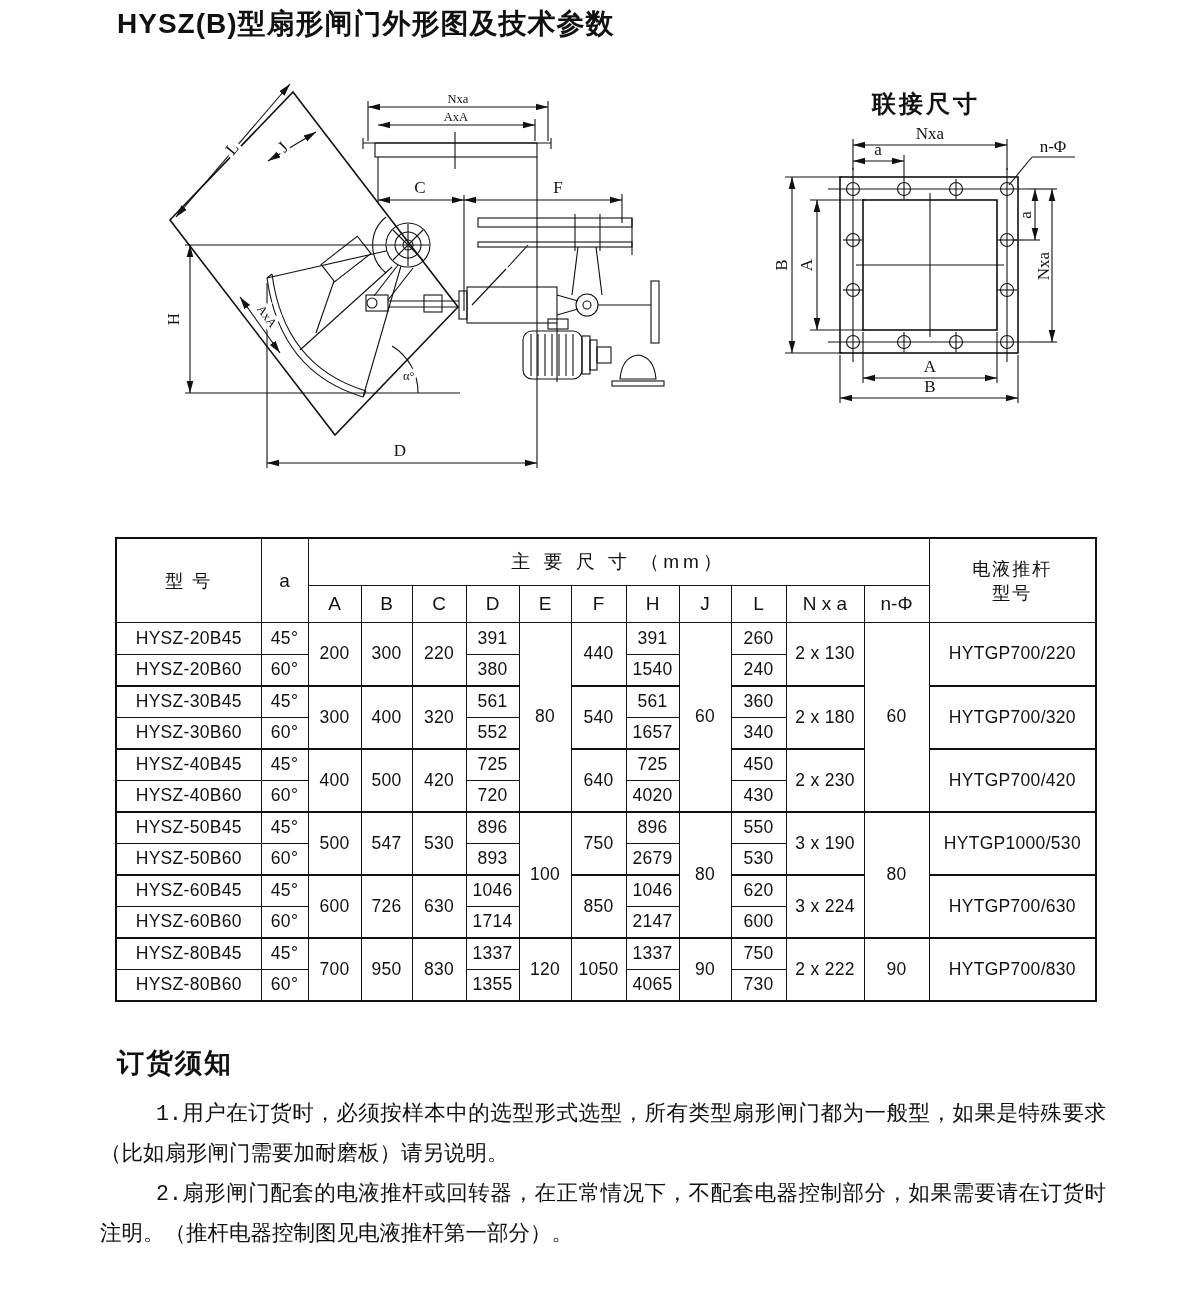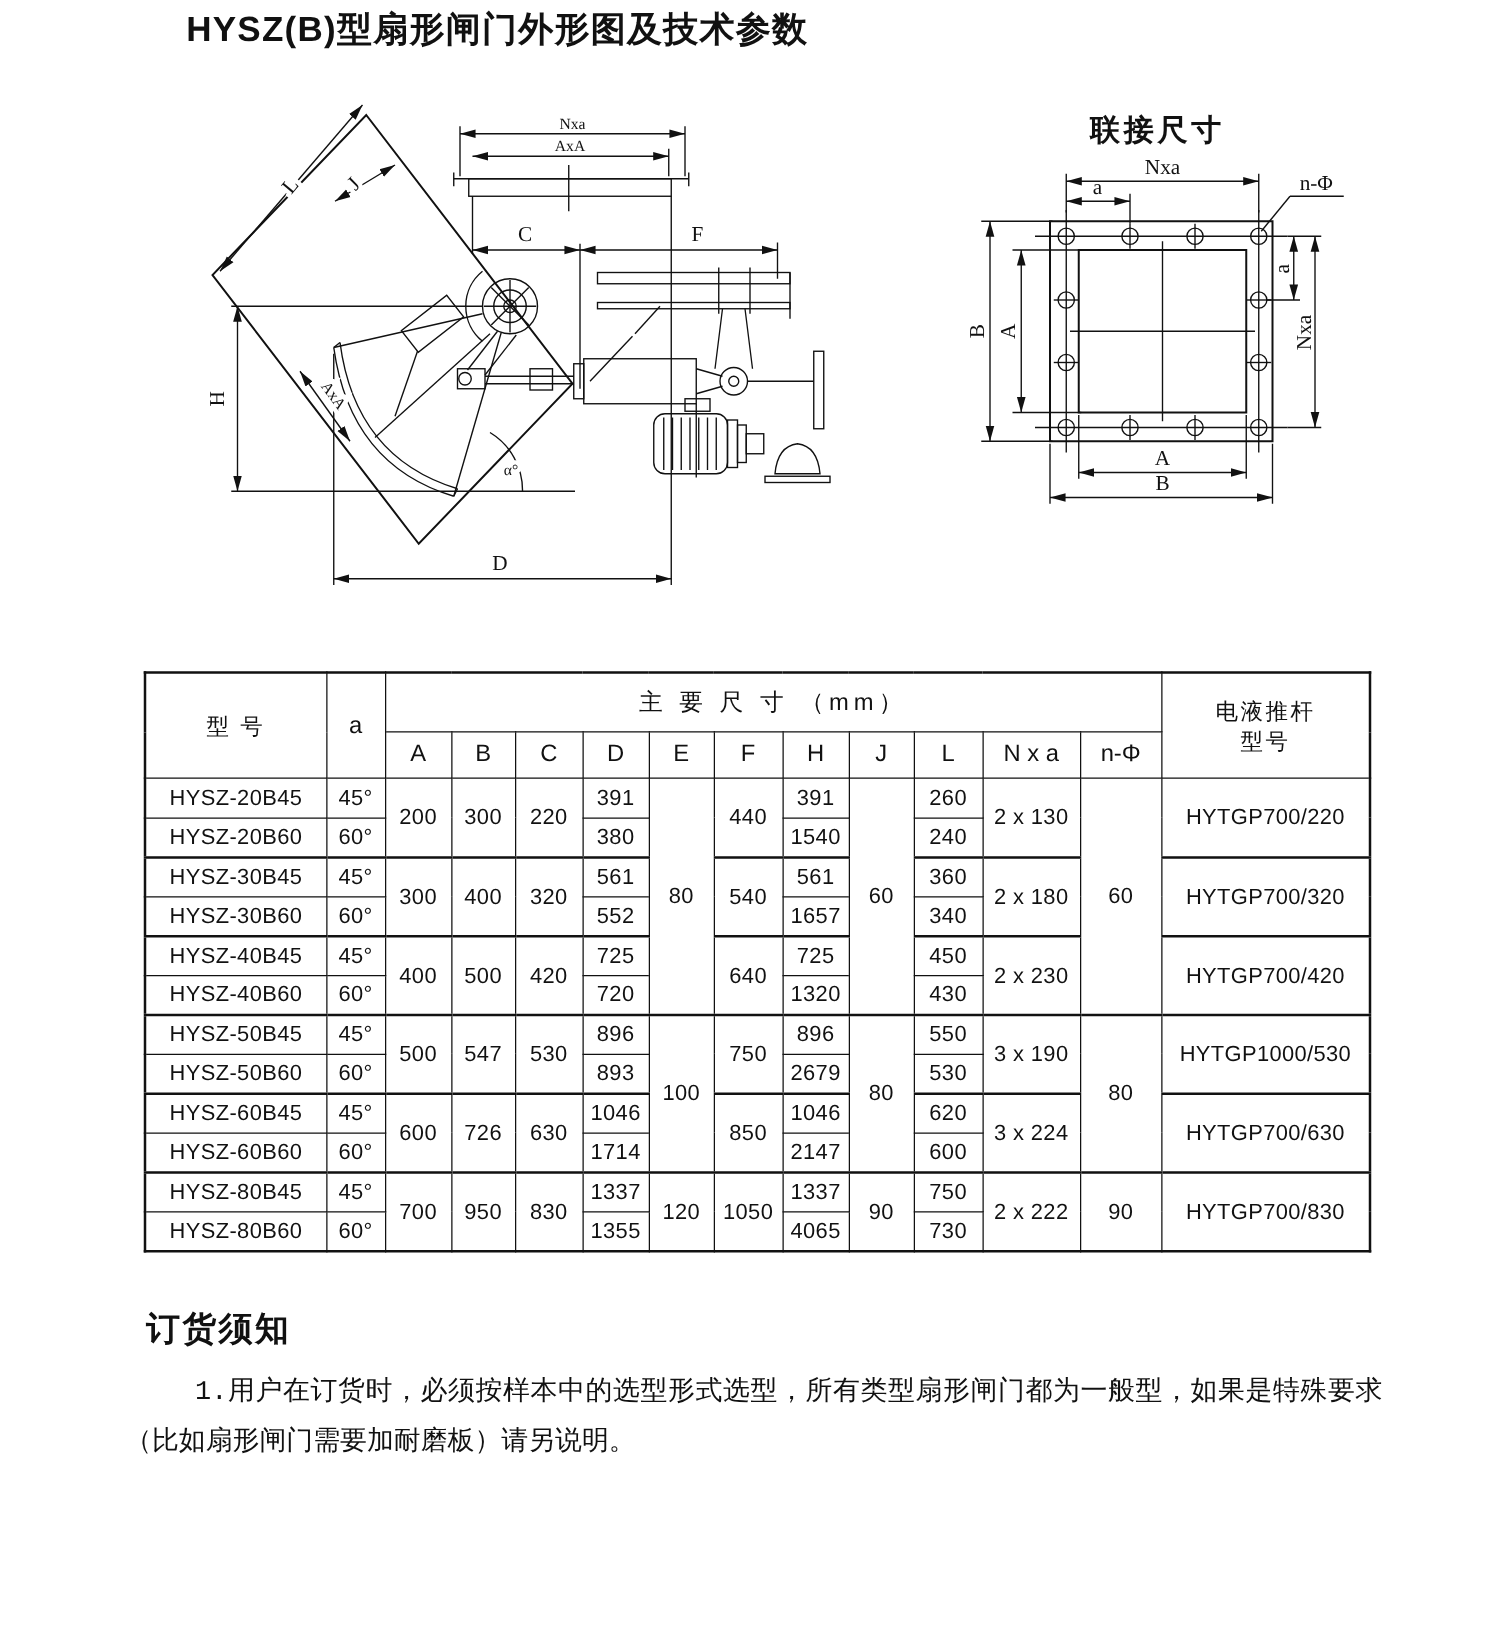--- a/index.html
+++ b/index.html
@@ -5,21 +5,20 @@
   html,body{margin:0;padding:0;}
   body{
     width:1200px;height:1300px;background:#ffffff;position:relative;
     font-family:"Liberation Sans",sans-serif;color:#111;
     -webkit-font-smoothing:antialiased;
   }
   .abs{position:absolute;}
   .page-title{
     left:117px;top:5px;font-size:28px;font-weight:bold;letter-spacing:1px;
     font-family:"Liberation Sans",sans-serif;
-    margin-left:32px;
   }
   .conn-title{
     left:872px;top:68px;font-size:24px;font-weight:bold;letter-spacing:3px;
     font-family:"Liberation Serif","DejaVu Serif",serif;
     margin-top:20px;
   }
   
   .spec-table-wrap{left:115px;top:537px;}
   table.spec{
     border-collapse:collapse;table-layout:fixed;width:980px;
@@ -413,21 +412,21 @@
           <td rowspan="2">640</td>
           <td>725</td>
           <td>450</td>
           <td rowspan="2">2 x 230</td>
           <td rowspan="2">HYTGP700/420</td>
         </tr>
         <tr>
           <td>HYSZ-40B60</td>
           <td>60°</td>
           <td>720</td>
-          <td>1320</td>
+          <td>4020</td>
           <td>430</td>
         </tr>
         <tr class="grp">
           <td>HYSZ-50B45</td>
           <td>45°</td>
           <td rowspan="2">500</td>
           <td rowspan="2">547</td>
           <td rowspan="2">530</td>
           <td>896</td>
           <td rowspan="4">100</td>
@@ -489,13 +488,14 @@
           <td>4065</td>
           <td>730</td>
         </tr>
       </tbody>
   </table>
 </div>
 
 <div class="abs notes-heading">订货须知</div>
 <div class="abs notes-body">
   <p>1.用户在订货时，必须按样本中的选型形式选型，所有类型扇形闸门都为一般型，如果是特殊要求（比如扇形闸门需要加耐磨板）请另说明。</p>
+  <p>2.扇形闸门配套的电液推杆或回转器，在正常情况下，不配套电器控制部分，如果需要请在订货时注明。（推杆电器控制图见电液推杆第一部分）。</p>
 </div>
 
 </body></html>

